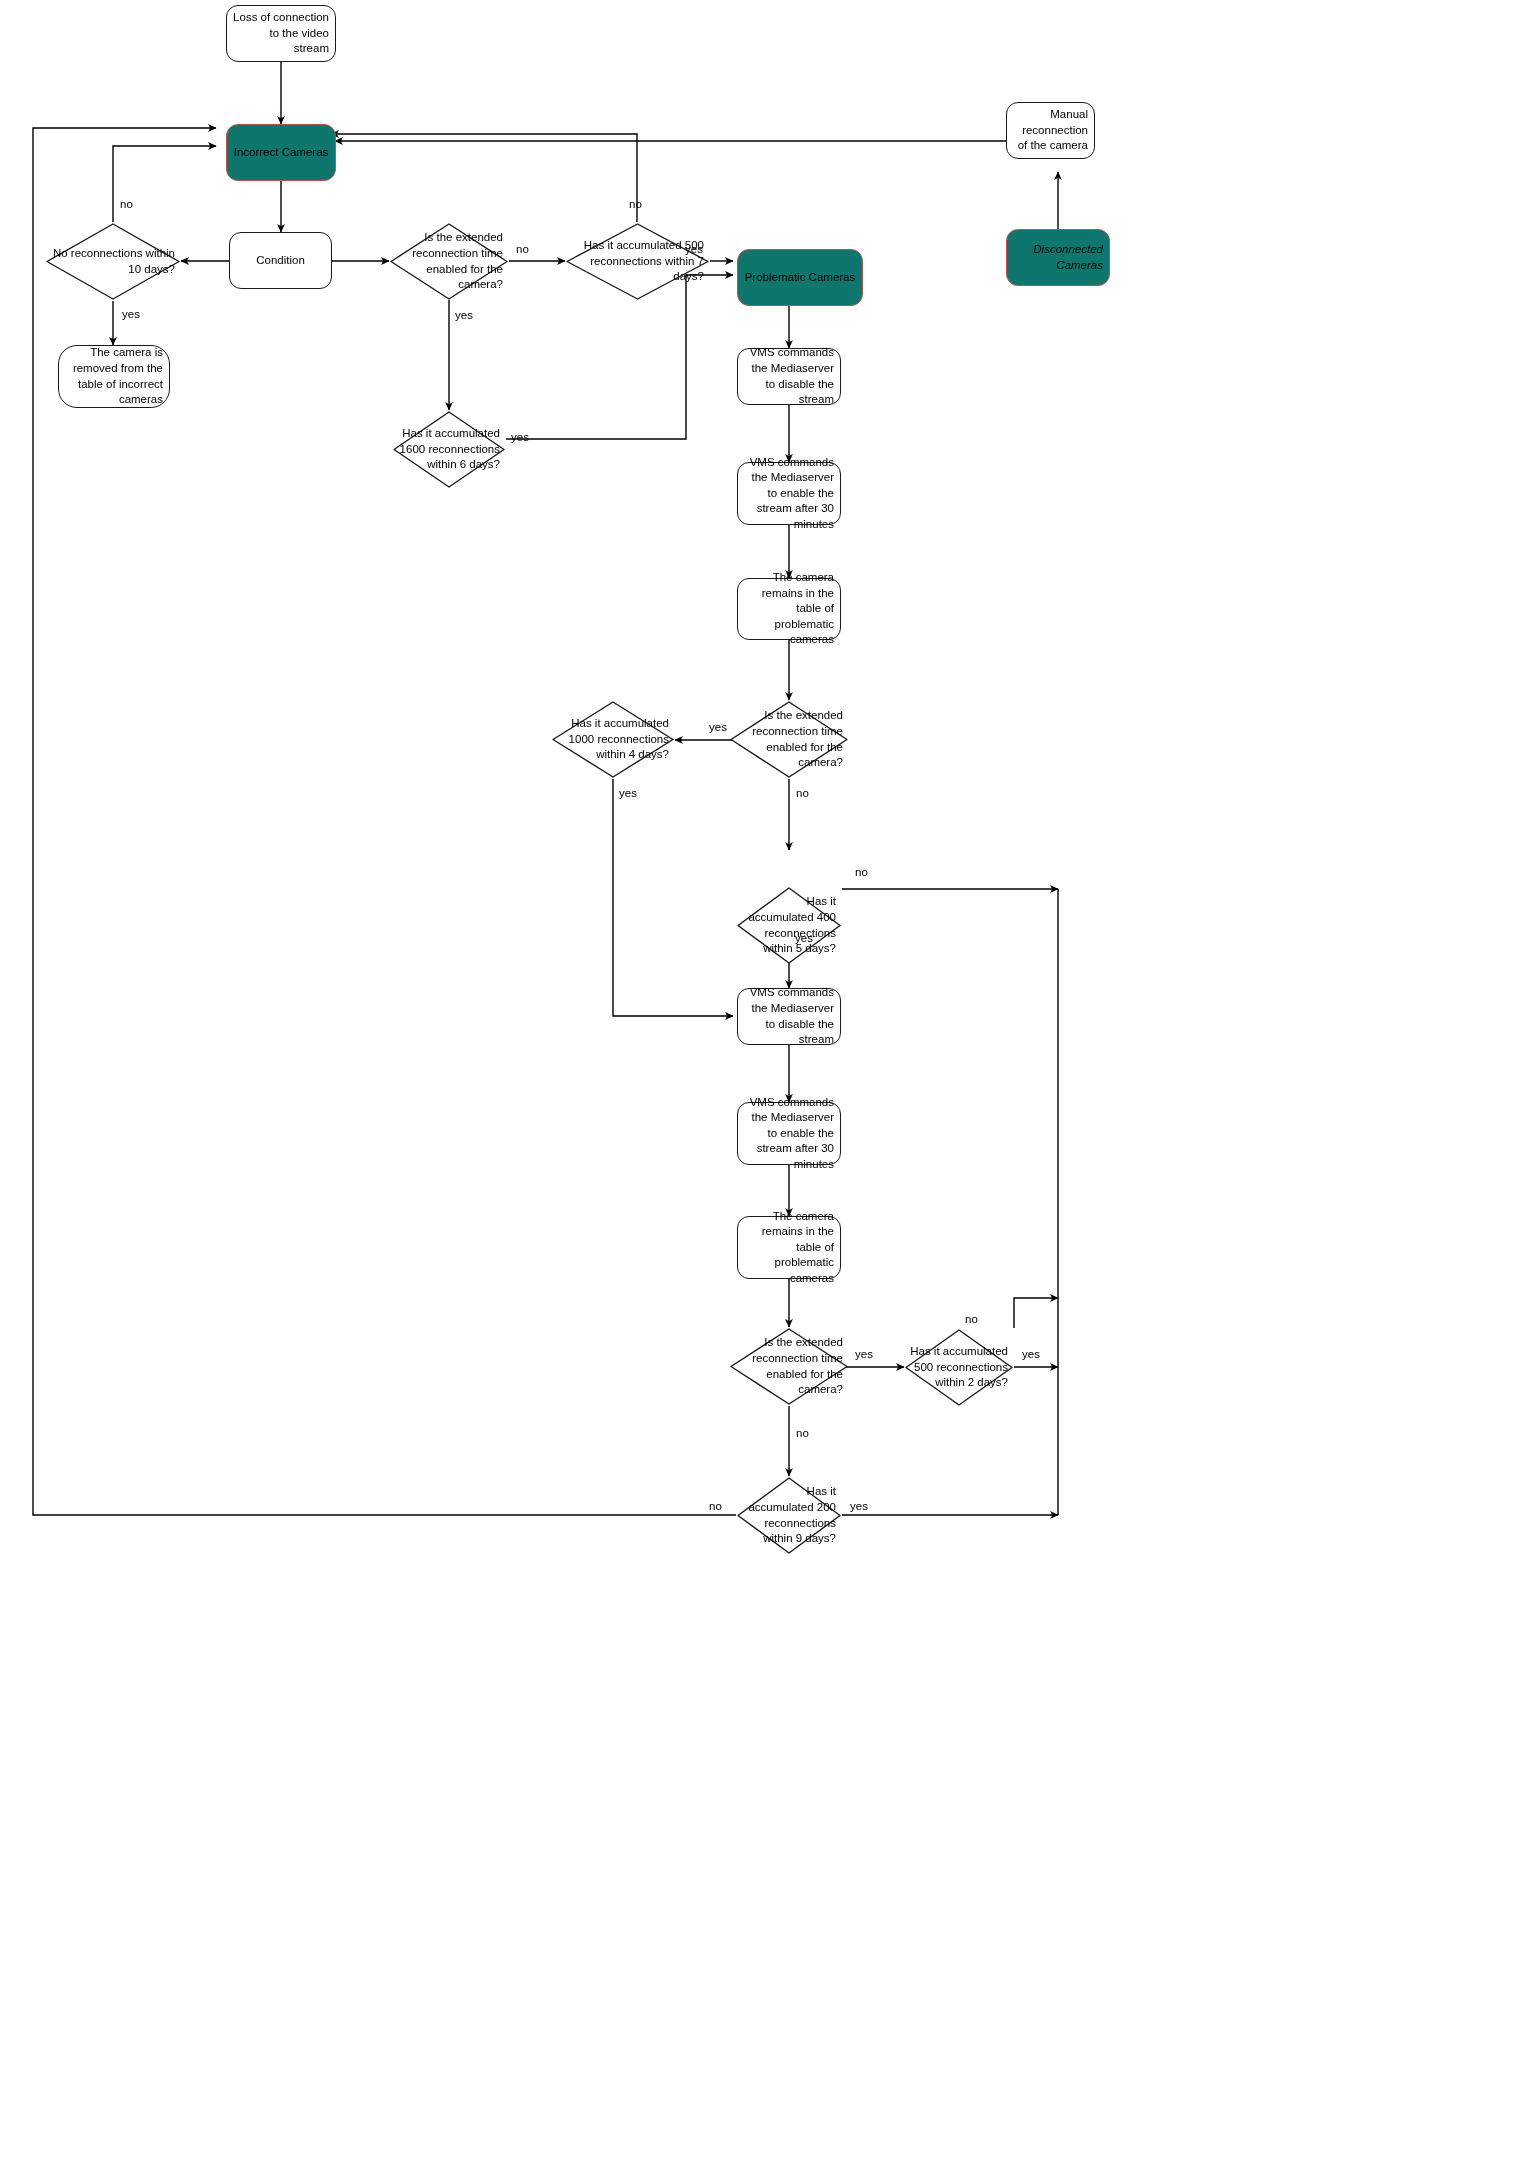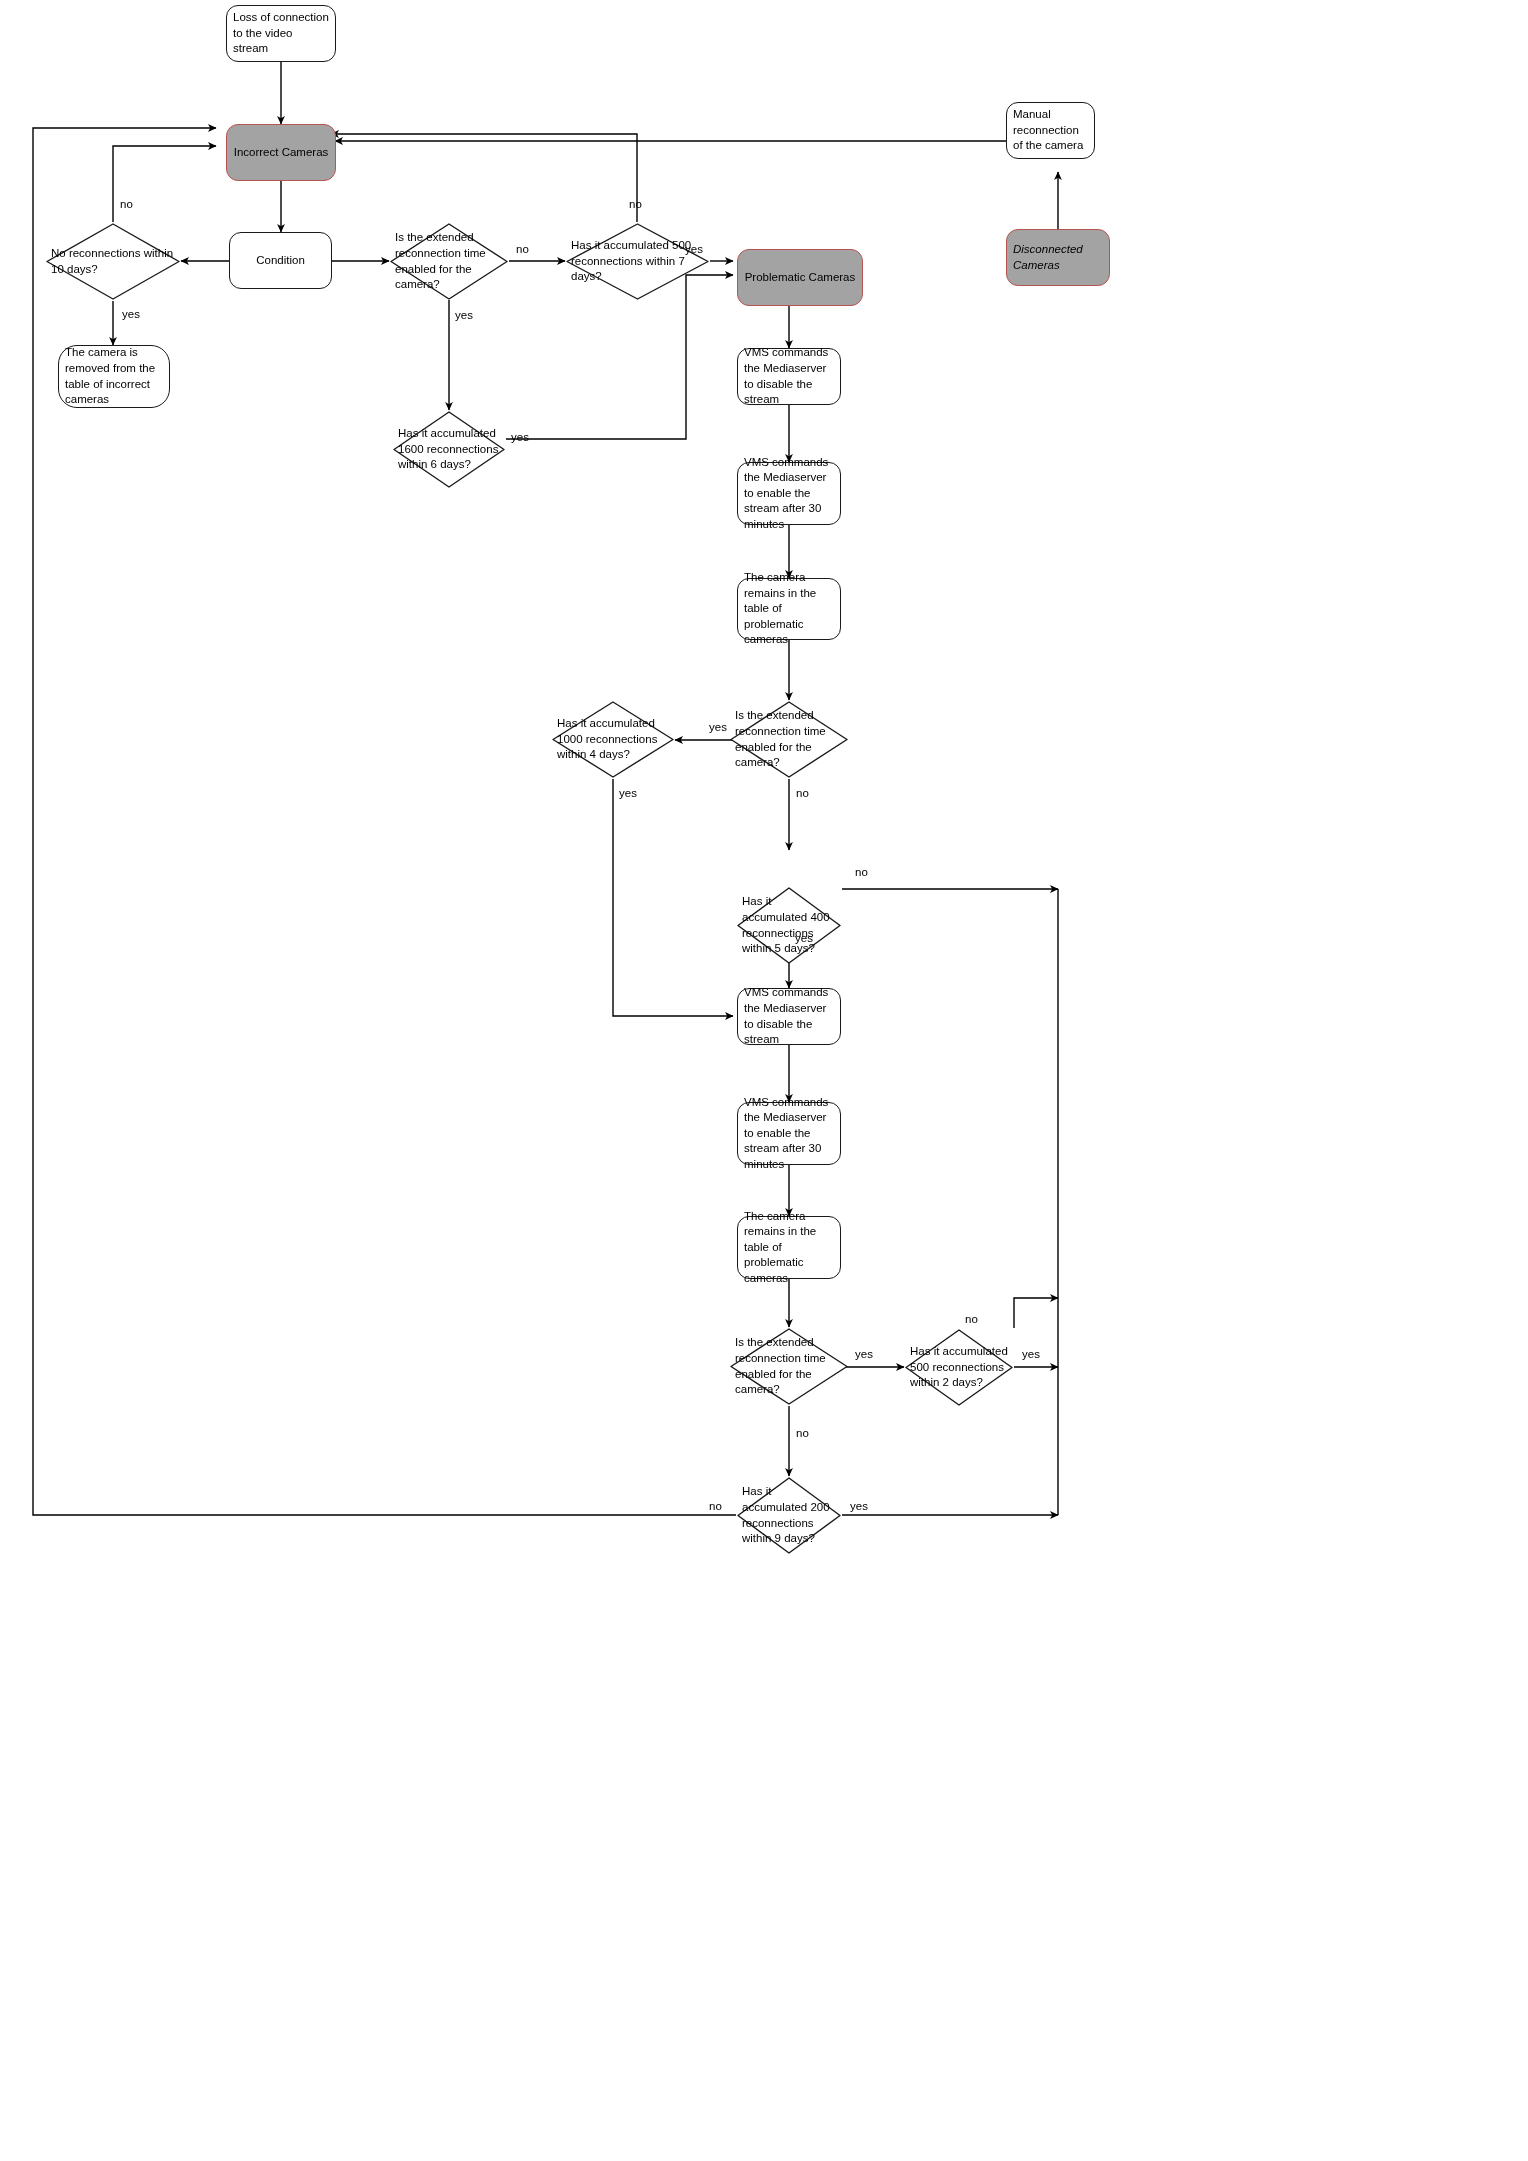--- a/index.html
+++ b/index.html
@@ -2,23 +2,23 @@
 <html><head>
 <meta charset="utf-8">
 <title>Camera Reconnection Flowchart</title>
 <style>
   html,body{margin:0;padding:0;background:#ffffff;}
   body{font-family:"Liberation Sans", sans-serif;}
   #canvas{position:relative;width:1528px;height:2161px;background:#ffffff;overflow:hidden;}
   svg.edges{position:absolute;left:0;top:0;width:1528px;height:2161px;pointer-events:none;}
 
   .node{position:absolute;box-sizing:border-box;display:flex;align-items:center;justify-content:center;
-        text-align:left;font-size:11.5px;line-height:1.35;color:#000;}
+        text-align:right;font-size:11.5px;line-height:1.35;color:#000;}
   .rect{border:1.4px solid #1a1a1a;border-radius:12px;background:#ffffff;padding:4px 6px;}
-  .rect.accent{background:#a3a3a3;border-color:#b85450;}
+  .rect.accent{background:#0f766e;border-color:#b85450;}
   .diamond{background:transparent;border:none;}
   .diamond .dshape{position:absolute;left:0;top:0;width:100%;height:100%;}
   .diamond .dlabel{position:relative;z-index:2;padding:0 6px;}
 
   .elabel{position:absolute;font-size:11.5px;color:#000;white-space:nowrap;background:transparent;}
 </style>
 </head>
 <body>
 
 <div id="canvas">

